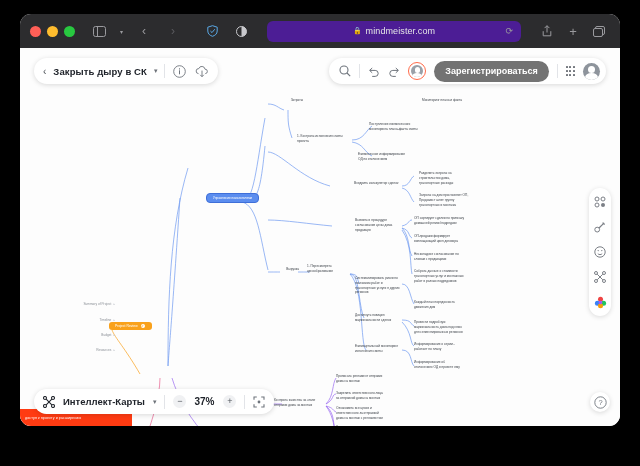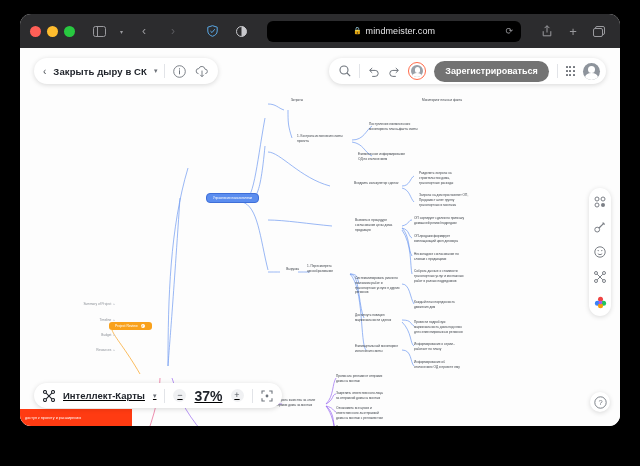--- a/index.html
+++ b/index.html
@@ -34,21 +34,21 @@
   .dot { width:11px; height:11px; border-radius:50%; }
   .dot.red{background:#ff5f57;} .dot.yel{background:#febc2e;} .dot.grn{background:#28c840;}
 
   .tb-btn{
     width:22px;height:20px;display:flex;align-items:center;justify-content:center;
     color:#9a9a9e;border-radius:4px;
   }
   .tb-btn svg{display:block;}
 
   #urlbar{
-    flex:1; height:21px; background:#000000; border-radius:6px;
+    flex:1; height:21px; background:#4c1d95; border-radius:6px;
     display:flex; align-items:center; justify-content:center;
     position:relative; margin:0 8px; max-width:360px;
   }
   #urlbar .lock{margin-right:4px; color:#b9b9bd; font-size:7px;}
   #url-text{color:#e4e4e6;font-size:9px;letter-spacing:.1px;}
   #reload{position:absolute;right:8px;color:#9a9a9e;font-size:9px;}
 
   .tb-right{display:flex;gap:4px;align-items:center;margin-left:auto;}
 
   
@@ -109,33 +109,33 @@
   #help-btn{
     position:absolute; right:10px; bottom:14px;
     width:20px;height:20px;border-radius:50%;background:#fff;
     box-shadow:0 1px 5px rgba(0,0,0,.15);
     display:flex;align-items:center;justify-content:center;
     font-size:10px;color:#6e747c; z-index:40;
   }
 
   
   #bottom-bar{
-    position:absolute; left:14px; bottom:18px;
+    position:absolute; left:14px; bottom:12px;
     display:flex; align-items:center; height:25px;
     background:#fff; border-radius:13px;
     box-shadow:0 1px 5px rgba(0,0,0,.15);
-    padding:0 9px; gap:8px; z-index:45;text-decoration:underline;
+    padding:0 9px; gap:8px; z-index:45;
   }
   #mode-label{font-size:9.5px;color:#20242b;font-weight:bold;}
   .zm-btn{
     width:13px;height:13px;border-radius:50%;background:#f0f1f3;
     display:flex;align-items:center;justify-content:center;
     font-size:9px;color:#4f545b; line-height:1;
   }
-  #zoom-val{font-size:14px;color:#20242b;min-width:21px;text-align:left;font-weight:bold;}
+  #zoom-val{font-size:10px;color:#20242b;min-width:21px;text-align:left;font-weight:bold;}
 
   
   #red-banner{
     position:absolute; left:0; bottom:0; width:112px; height:17px;
     background:#ff3b12; z-index:30;
     display:flex; align-items:center; padding-left:5px;
   }
   #red-banner span{color:#fff;font-size:3.6px;letter-spacing:.1px;}
 
   

